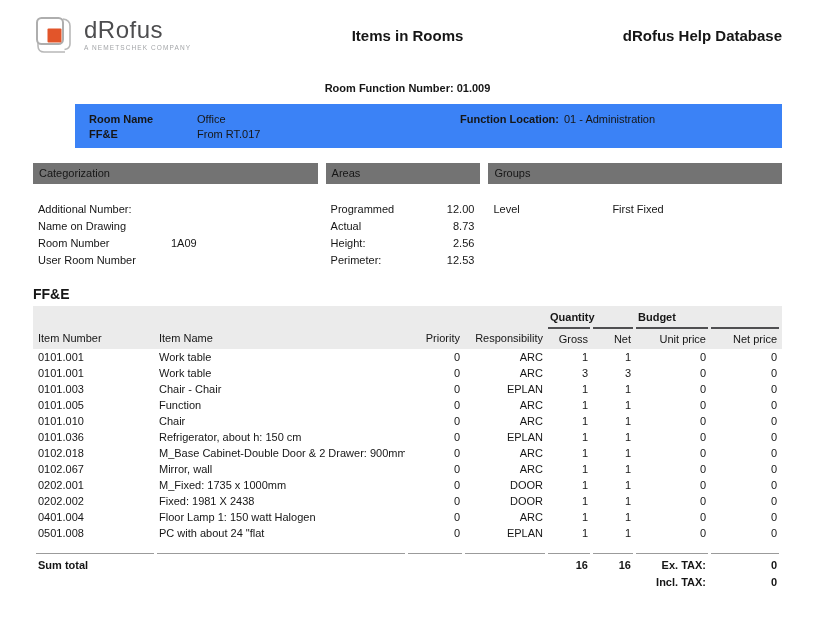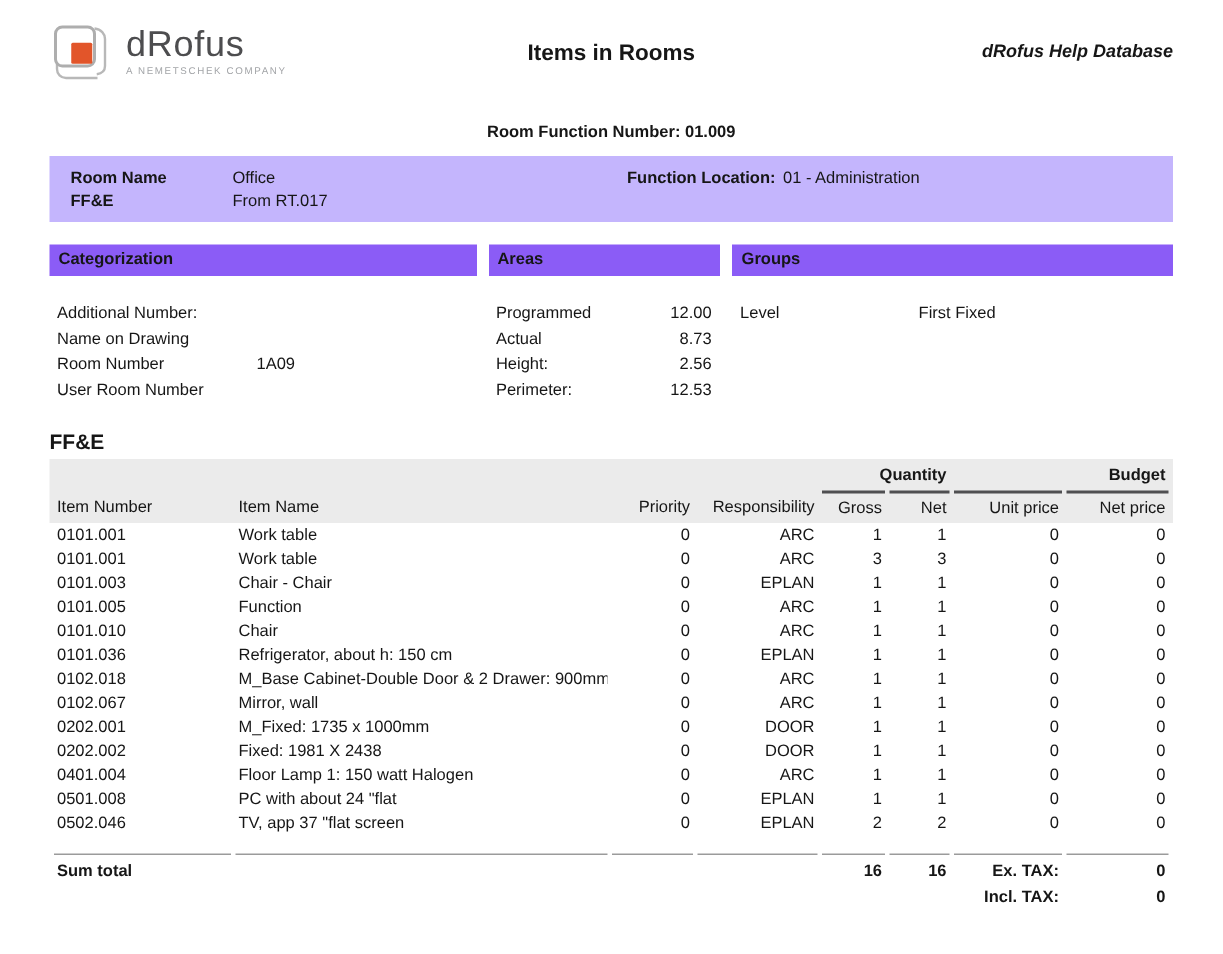--- a/index.html
+++ b/index.html
@@ -8,48 +8,48 @@
   .page { width:815px; height:636px; padding:14px 33px 0 33px; overflow:hidden; }
 
   
   .masthead { display:flex; align-items:flex-start; height:46px;justify-content:space-between; }
   .logo { display:flex; align-items:flex-start; width:235px; }
   .logo svg { display:block; }
   .logo-text { margin-left:7px; padding-top:3px; }
   .brand { font-size:24px; color:#4d4d4f; letter-spacing:0.5px; line-height:25px; }
   .tagline { font-size:6.5px; color:#a3a5a8; letter-spacing:1.1px; margin-top:2px; }
   .doc-title { flex:1; text-align:center; font-weight:bold; font-size:15px; padding-top:13px; }
-  .db-title { width:235px; text-align:right; font-weight:bold; font-size:12px; padding-top:13px;font-style:italic; }
+  .db-title { width:235px; text-align:right; font-weight:bold; font-size:15px; padding-top:13px; }
   .rfn-line { text-align:center; font-weight:bold; font-size:11px; margin-top:22px; line-height:13px; }
 
   
-  .room-box { margin-top:9px; background:#c4b5fd; height:44px; display:flex; padding:8px 14px; }
+  .room-box { margin-top:9px; background:#3b82f6; height:44px; display:flex; padding:8px 14px;margin-left:42px; }
   .rb-left { width:371px; }
   .kv { display:flex; line-height:15px; }
   .kv .k { width:108px; font-weight:bold; }
   .rb-right .k { width:104px; font-weight:bold; }
 
   
   .sections { display:flex; gap:8px; margin-top:15px; }
   .sec-cat { width:285px; } .sec-areas { width:155px; } .sec-groups { width:294px; }
-  .sec-bar { background:#8b5cf6; font-weight:bold; height:21px; line-height:21px; padding:0 6px; }
+  .sec-bar { background:#737373; font-weight:normal; height:21px; line-height:21px; padding:0 6px; }
   .sec-rows { padding-top:17px; }
   .srow { display:flex; line-height:17px; padding:0 6px 0 5px; }
   .sec-cat .srow .k { width:133px; }
   .sec-areas .srow .k { flex:1; }
   .sec-areas .srow .v { text-align:left; }
   .sec-groups .srow .k { width:119px; }
 
   
   .ffe-heading { margin-top:16px; font-size:14px; font-weight:bold; line-height:18px; }
   table.ffe { width:749px; table-layout:fixed; border-collapse:separate; border-spacing:3px 0;
               margin-top:3px;
               background:linear-gradient(to bottom, #ebebeb 0px, #ebebeb 43px, rgba(0,0,0,0) 43px); }
   table.ffe td { overflow:hidden; white-space:nowrap; padding:0 2px; }
-  .ghead td { height:21px; font-weight:bold; text-align:right; vertical-align:middle; }
+  .ghead td { height:21px; font-weight:bold; text-align:left; vertical-align:middle; }
   .chead td { height:22px; font-weight:normal; vertical-align:middle; }
   .chead td.line { border-top:2px solid #4f4f51; }
   .ra { text-align:right; }
   tbody.rows td { height:16px; vertical-align:middle; }
   tr.spacer td { height:12px; }
   tr.sum td { border-top:1px solid #9b9b9b; font-weight:bold; height:20px; vertical-align:middle; padding-top:3px; }
   tr.incl td { font-weight:bold; height:17px; vertical-align:middle; }
 </style>
 </head>
 <body>
@@ -301,30 +301,20 @@
         <tr>
           <td>0501.008</td>
           <td>PC with about 24 "flat</td>
           <td class="ra">0</td>
           <td class="ra">EPLAN</td>
           <td class="ra">1</td>
           <td class="ra">1</td>
           <td class="ra">0</td>
           <td class="ra">0</td>
         </tr>
-        <tr>
-          <td>0502.046</td>
-          <td>TV, app 37 "flat screen</td>
-          <td class="ra">0</td>
-          <td class="ra">EPLAN</td>
-          <td class="ra">2</td>
-          <td class="ra">2</td>
-          <td class="ra">0</td>
-          <td class="ra">0</td>
-        </tr>
       </tbody>
     <tbody>
       <tr class="spacer">
           <td colspan="8"></td>
         </tr>
       <tr class="sum">
         <td>Sum total</td>
         <td></td>
         <td></td>
         <td></td>

